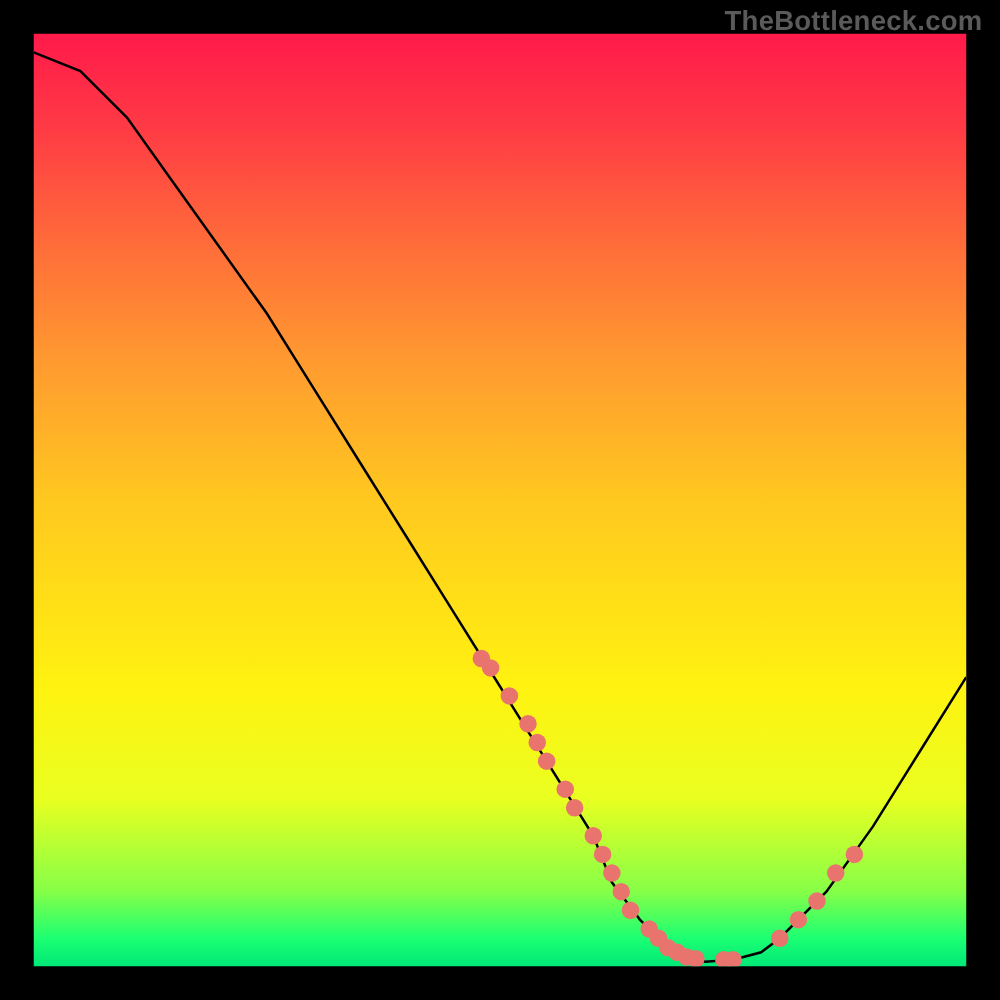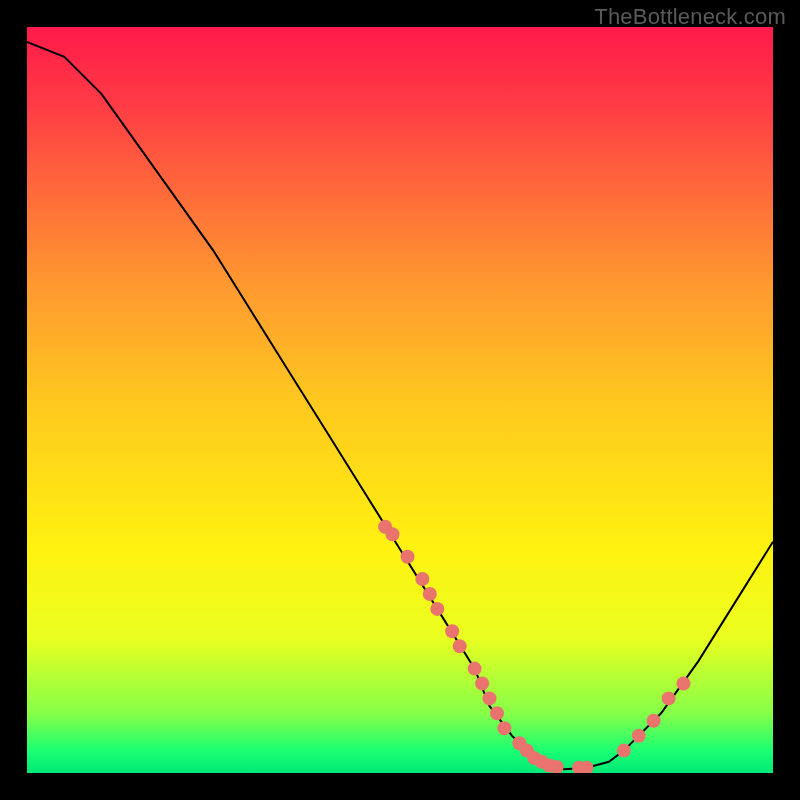--- a/index.html
+++ b/index.html
@@ -16,21 +16,21 @@
     height: 800px;
     position: relative;
     background: #000;
   }
   .watermark {
     position: absolute;
     top: 4px;
     right: 14px;
     color: #5a5a5a;
     font-size: 22px;
-    font-weight: normal;
+    font-weight: bold;
     letter-spacing: 0.2px;
     z-index: 30;
   }
   .plot-frame {
     position: absolute;
     left: 27px;
     top: 27px;
     width: 746px;
     height: 746px;
     box-sizing: border-box;

